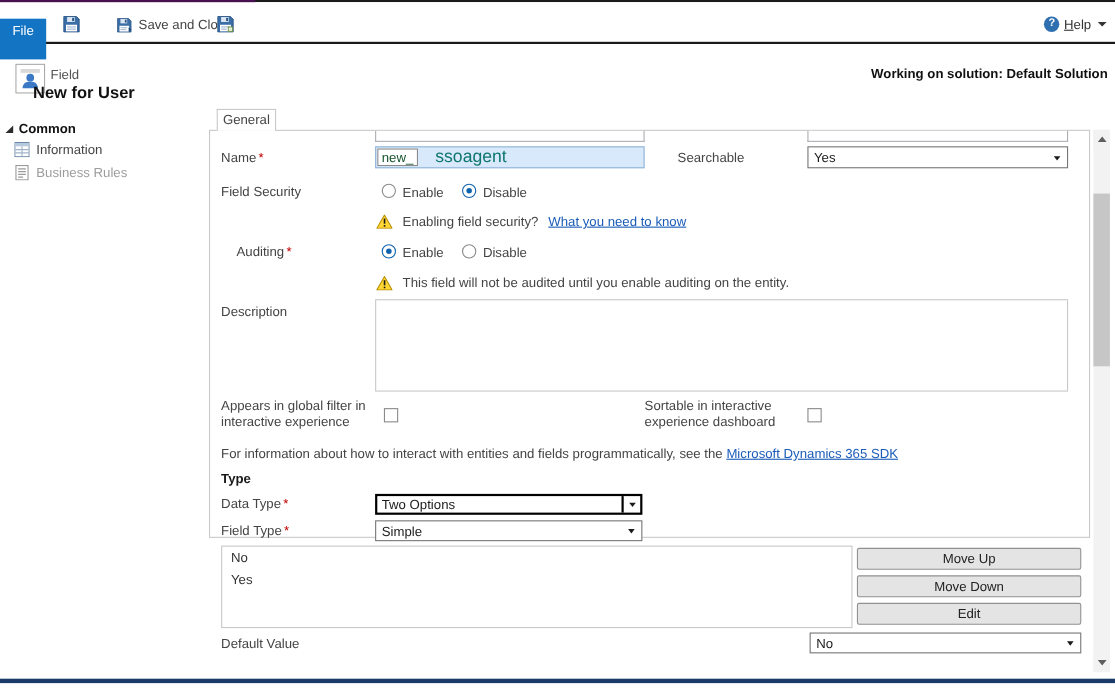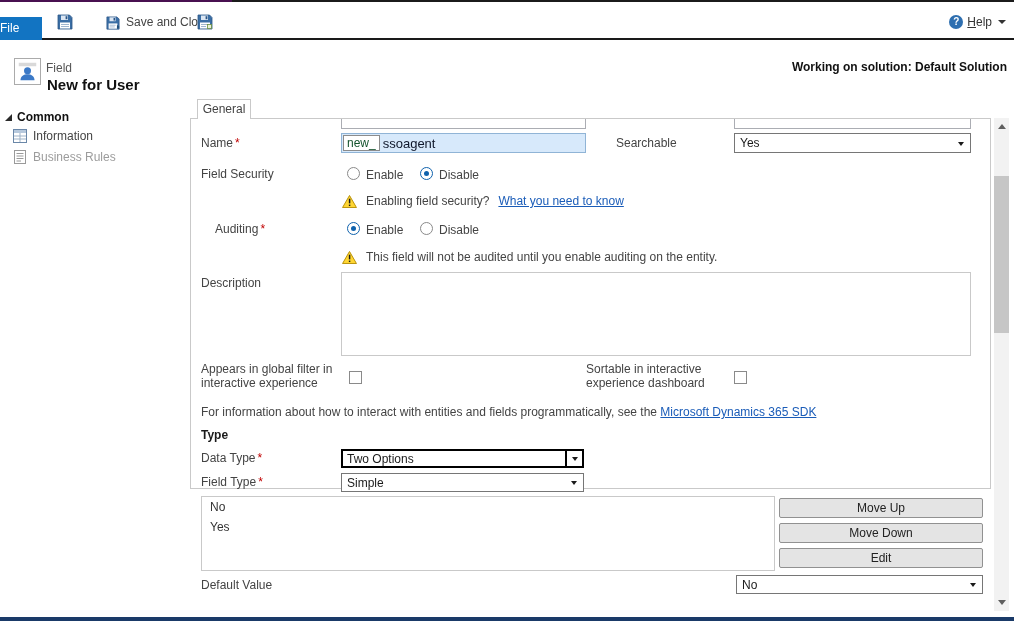--- a/index.html
+++ b/index.html
@@ -5,35 +5,35 @@
   * { margin:0; padding:0; box-sizing:border-box; }
   html,body { background:#fff; }
   body { font-family:"Liberation Sans","DejaVu Sans",sans-serif; }
   .screen { position:relative; width:1014px; height:626px; background:#fff; overflow:hidden; font-size:12px; color:#444; }
 
   
   .top-line { position:absolute; left:0; top:0; width:1014px; height:2px; background:#1b1b1b; }
   .purple-strip { position:absolute; left:0; top:0; width:232px; height:9px; background:#481050; }
   .toolbar { position:absolute; left:0; top:2px; width:1014px; height:36px; background:#fff; }
   .toolbar-line { position:absolute; left:0; top:38px; width:1014px; height:2px; background:#1a1a1a; }
-  .file-tab { position:absolute; left:0; top:17px; width:42px; height:23px; background:#1274c2; color:#fff; line-height:23px; font-size:12px; z-index:5; cursor:pointer; }
+  .file-tab { position:absolute; left:0; top:17px; width:42px; height:37px; background:#1274c2; color:#fff; text-align:center; line-height:23px; font-size:12px; z-index:5; cursor:pointer; }
   .tb-icon { position:absolute; top:12px; width:16px; height:16px; cursor:pointer; }
   .tb-group { position:absolute; top:12px; display:flex; align-items:center; gap:6px; cursor:pointer; }
   .tb-label { color:#444; font-size:12px; line-height:16px; white-space:nowrap; }
   .help-group { position:absolute; right:8px; top:13px; display:flex; align-items:center; gap:4px; cursor:pointer; }
   .help-icon { width:14px; height:14px; border-radius:50%; background:#2e6fb0; display:flex; align-items:center; justify-content:center; }
   .help-icon::before { content:"?"; color:#fff; font-size:10px; font-weight:bold; line-height:14px; }
   .help-label { display:inline-block; color:#333; }
   .help-label::first-letter { text-decoration:underline; }
   .caret-down { width:0; height:0; border-left:4px solid transparent; border-right:4px solid transparent; border-top:4px solid #333; margin-left:2px; }
 
   
   .entity-icon { position:absolute; left:14px; top:58px; width:27px; height:27px; background:#fff; border:1px solid #ababab; display:flex; align-items:center; justify-content:center; }
   .entity-type { position:absolute; left:46px; top:61px; font-size:12px; color:#555; }
-  .page-title { position:absolute; left:47px; top:76px; font-size:15px; font-weight:bold; color:#111; }
+  .page-title { position:absolute; left:30px; top:76px; font-size:15px; font-weight:bold; color:#111; }
   .working-on { position:absolute; right:7px; top:60px; font-size:12px; font-weight:bold; color:#111; }
 
   
   .side-group { position:absolute; left:5px; top:110px; display:flex; align-items:center; gap:5px; font-weight:bold; color:#111; cursor:pointer; }
   .tri-expand { width:0; height:0; border-bottom:7px solid #2b2b2b; border-left:7px solid transparent; }
   .side-item { position:absolute; display:flex; align-items:center; gap:6px; color:#444; cursor:pointer; }
   .side-item.item-1 { left:13px; top:129px; }
   .side-item.item-2 { left:13px; top:150px; color:#9c9c9c; }
   .side-icon { width:14px; height:14px; display:inline-flex; }
 
@@ -42,21 +42,21 @@
   .tab-general { position:absolute; left:197px; top:99px; width:54px; height:20px; background:#fff; border:1px solid #c9c9c9; border-bottom:none; z-index:4; text-align:center; line-height:19px; color:#444; cursor:pointer; }
 
   .lbl { position:absolute; font-size:12px; color:#444; white-space:nowrap; }
   .lbl-wrap { position:absolute; font-size:12px; color:#444; line-height:14px; }
   .req { color:#c00000; margin-left:2px; }
 
   .partial-box { position:absolute; background:#fff; border:1px solid #abadb3; border-top:none; }
 
   .name-input { position:absolute; left:150px; top:14px; width:245px; height:20px; background:#d7e9fb; border:1px solid #90b4d6; display:flex; align-items:center; padding:1px; cursor:text; }
   .name-prefix { background:#fff; border:1px solid #8c8c8c; height:16px; line-height:14px; padding:0 3px; color:#14532d; font-size:12px; }
-  .name-value { padding-left:3px; color:#0f172a; font-size:13px; }
+  .name-value { padding-left:16px; color:#0f766e; font-size:16px; }
 
   .select { position:absolute; background:#fff; border:1px solid #767676; cursor:pointer; }
   .sel-text { position:absolute; left:5px; top:2px; color:#1a1a1a; white-space:nowrap; }
   .sel-arrow { position:absolute; right:6px; top:8px; width:0; height:0; border-left:3.5px solid transparent; border-right:3.5px solid transparent; border-top:4.5px solid #1a1a1a; }
   .select.focused { border:2px solid #000; }
   .select.focused .sel-text { top:1px; left:4px; }
   .sel-arrow-box { position:absolute; right:0; top:0; bottom:0; width:17px; border-left:2px solid #000; display:flex; align-items:center; justify-content:center; }
   .sel-arrow-box .sel-arrow { position:static; }
 
   .radio { position:absolute; width:13px; height:13px; border-radius:50%; background:#fff; border:1px solid #8a8a8a; cursor:pointer; }

